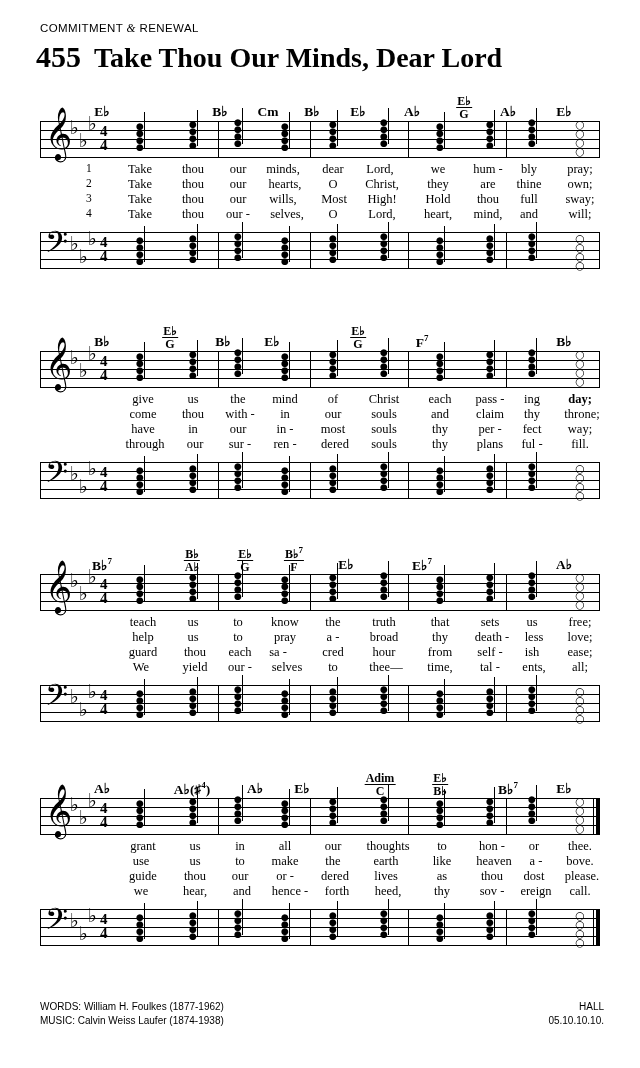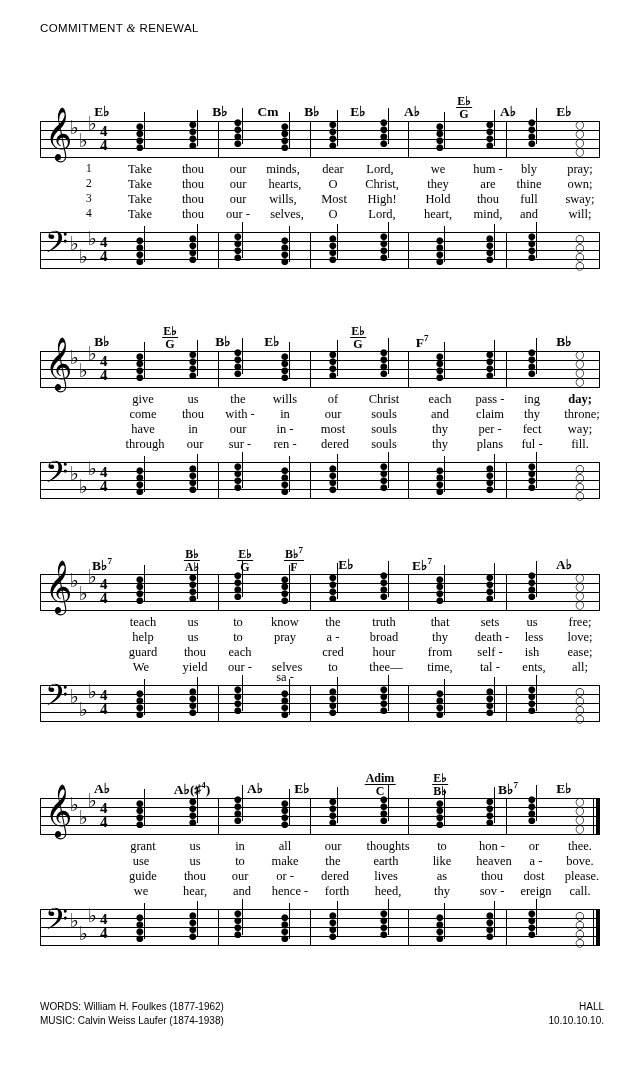--- a/index.html
+++ b/index.html
@@ -219,20 +219,24 @@
 </style>
 </head>
 <body>
 
 <div class="page">
 
   <div class="section-header">
     <span>COMMITMENT <span class="amp">&amp;</span> RENEWAL</span>
   </div>
 
+  <div class="title-row">
+    <span class="hymn-number">455</span>
+    <span class="hymn-title">Take Thou Our Minds, Dear Lord</span>
+  </div>
 
   <div id="systems-root">
       <div class="system" style="top: 95px;">
         <div class="staff-block">
           <div class="chords">
             <div class="chord" style="left: 62px;">E♭</div>
             <div class="chord" style="left: 180px;">B♭</div>
             <div class="chord" style="left: 228px;">Cm</div>
             <div class="chord" style="left: 272px;">B♭</div>
             <div class="chord" style="left: 318px;">E♭</div>
@@ -577,21 +581,21 @@
             <div class="note" style="left: 540px; top: 3px; font-size: 11px;">○</div>
             <div class="note" style="left: 540px; top: 12px; font-size: 11px;">○</div>
             <div class="note" style="left: 540px; top: 21px; font-size: 11px;">○</div>
             <div class="note" style="left: 540px; top: 30px; font-size: 11px;">○</div>
           </div>
           <div class="lyrics">
             <div class="lyric-line">
               <span class="syl" style="left: 103px;">give</span>
               <span class="syl" style="left: 153px;">us</span>
               <span class="syl" style="left: 198px;">the</span>
-              <span class="syl" style="left: 245px;">wills</span>
+              <span class="syl" style="left: 245px;">mind</span>
               <span class="syl" style="left: 293px;">of</span>
               <span class="syl" style="left: 344px;">Christ</span>
               <span class="syl" style="left: 400px;">each</span>
               <span class="syl" style="left: 450px;">pass -</span>
               <span class="syl" style="left: 492px;">ing</span>
               <span class="syl" style="left: 540px; font-weight: bold;">day;</span>
             </div>
             <div class="lyric-line">
               <span class="syl" style="left: 103px;">come</span>
               <span class="syl" style="left: 153px;">thou</span>
@@ -845,21 +849,21 @@
               <span class="syl" style="left: 344px;">broad</span>
               <span class="syl" style="left: 400px;">thy</span>
               <span class="syl" style="left: 452px; text-align: right;">death -</span>
               <span class="syl" style="left: 494px;">less</span>
               <span class="syl" style="left: 540px;">love;</span>
             </div>
             <div class="lyric-line">
               <span class="syl" style="left: 103px;">guard</span>
               <span class="syl" style="left: 155px;">thou</span>
               <span class="syl" style="left: 200px;">each</span>
-              <span class="syl" style="left: 245px; margin-top: 25px;">sa -</span>
+              <span class="syl" style="left: 238px;">sa -</span>
               <span class="syl" style="left: 293px;">cred</span>
               <span class="syl" style="left: 344px;">hour</span>
               <span class="syl" style="left: 400px;">from</span>
               <span class="syl" style="left: 450px;">self -</span>
               <span class="syl" style="left: 492px;">ish</span>
               <span class="syl" style="left: 540px;">ease;</span>
             </div>
             <div class="lyric-line">
               <span class="syl" style="left: 101px;">We</span>
               <span class="syl" style="left: 155px;">yield</span>
@@ -1215,17 +1219,17 @@
       </div>
     </div>
 
   <div class="footer">
     <div class="footer-left">
       <div>WORDS: William H. Foulkes (1877-1962)</div>
       <div>MUSIC: Calvin Weiss Laufer (1874-1938)</div>
     </div>
     <div class="footer-right">
       <div>HALL</div>
-      <div>10.10.10.10.</div>
+      <div>05.10.10.10.</div>
     </div>
   </div>
 
 </div>
 
 </body></html>

